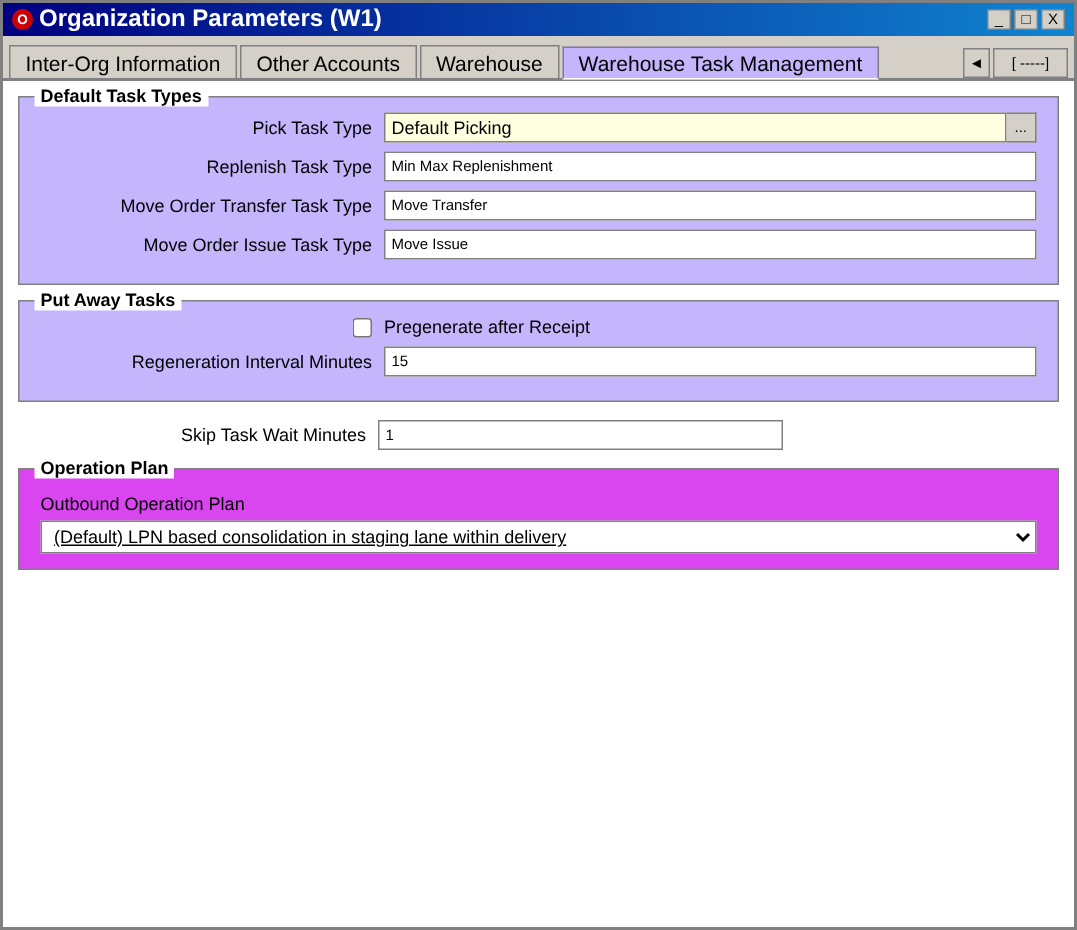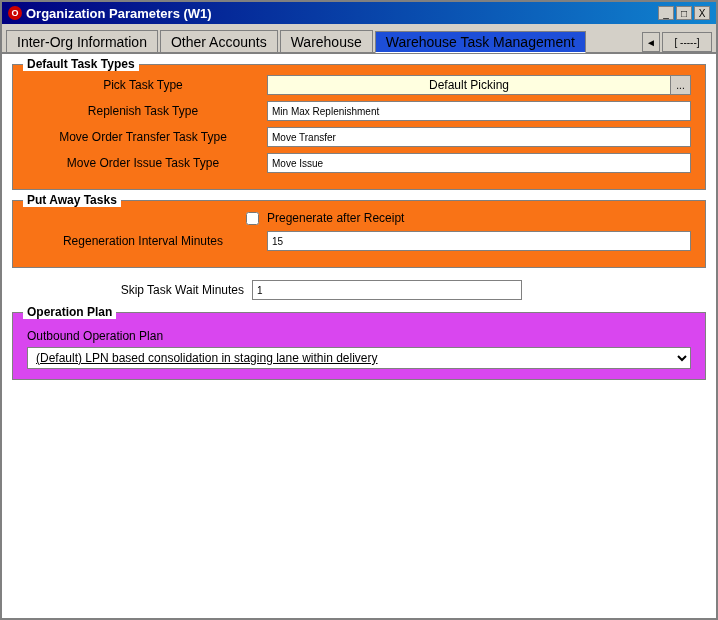--- a/index.html
+++ b/index.html
@@ -40,21 +40,21 @@
       background: #cc0000;
       border-radius: 50%;
       display: flex;
       align-items: center;
       justify-content: center;
       font-size: 9px;
       color: white;
       font-weight: bold;
     }
     .title-text {
-      font-size: 13px;
+      font-size: 16px;
       font-weight: bold;
       color: white;
     }
     .title-buttons {
       display: flex;
       gap: 2px;
     }
     .title-btn {
       width: 16px;
       height: 14px;
@@ -83,21 +83,21 @@
       background: #d4d0c8;
       cursor: pointer;
       font-size: 14px;
       margin-right: 2px;
       height: 22px;
       display: flex;
       align-items: center;
       color: #000;
     }
     .tab.active {
-      background: #1d4ed8;
+      background: #c4b5fd;
       border-bottom: 1px solid #ffffff;
       font-weight: normal;
       z-index: 1;
       position: relative;
       bottom: -1px;
     }
     .tab-nav {
       margin-left: auto;
       display: flex;
       gap: 2px;
@@ -115,41 +115,41 @@
     }
     .content {
       background: #ffffff;
       flex: 1;
       padding: 10px;
       overflow-y: auto;
     }
     .section {
       border: 1px solid #808080;
       margin-bottom: 10px;
-      padding: 10px 14px 10px 14px;
+      padding: 10px 14px 10px 3px;
       position: relative;
-      background: #f97316;
+      background: #c4b5fd;
     }
     .section-title {
       position: absolute;
       top: -8px;
       left: 10px;
       background: #ffffff;
       padding: 0 4px;
       font-size: 12px;
       font-weight: bold;
       color: #000;
     }
     .form-row {
       display: flex;
       align-items: center;
       margin-bottom: 6px;
     }
     .form-label {
-      text-align: center;
+      text-align: right;
       flex-shrink: 0;
       padding-right: 8px;
       color: #000;
     }
     .form-input {
       flex: 1;
       height: 20px;
       border: 1px solid #808080;
       padding: 1px 4px;
       font-size: 10px;
@@ -252,21 +252,21 @@
   </div>
 
   <div class="content">
 
     <div class="section">
       <span class="section-title">Default Task Types</span>
 
       <div class="form-row">
         <label class="form-label" style="width:240px;">Pick Task Type</label>
         <div class="form-input-with-btn">
-          <input type="text" class="" style="flex: 1 1 0%; height: 20px; border: 1px solid rgb(128, 128, 128); padding: 1px 4px; font-size: 12px; background: rgb(255, 255, 224); text-align: center;" value="Default Picking">
+          <input type="text" class="" style="flex: 1 1 0%; height: 20px; border: 1px solid rgb(128, 128, 128); padding: 1px 4px; font-size: 12px; background: rgb(255, 255, 224);" value="Default Picking">
           <button class="input-btn">...</button>
         </div>
       </div>
 
       <div class="form-row">
         <label class="form-label" style="width:240px;">Replenish Task Type</label>
         <input type="text" class="form-input" value="Min Max Replenishment" style="">
       </div>
 
       <div class="form-row">

